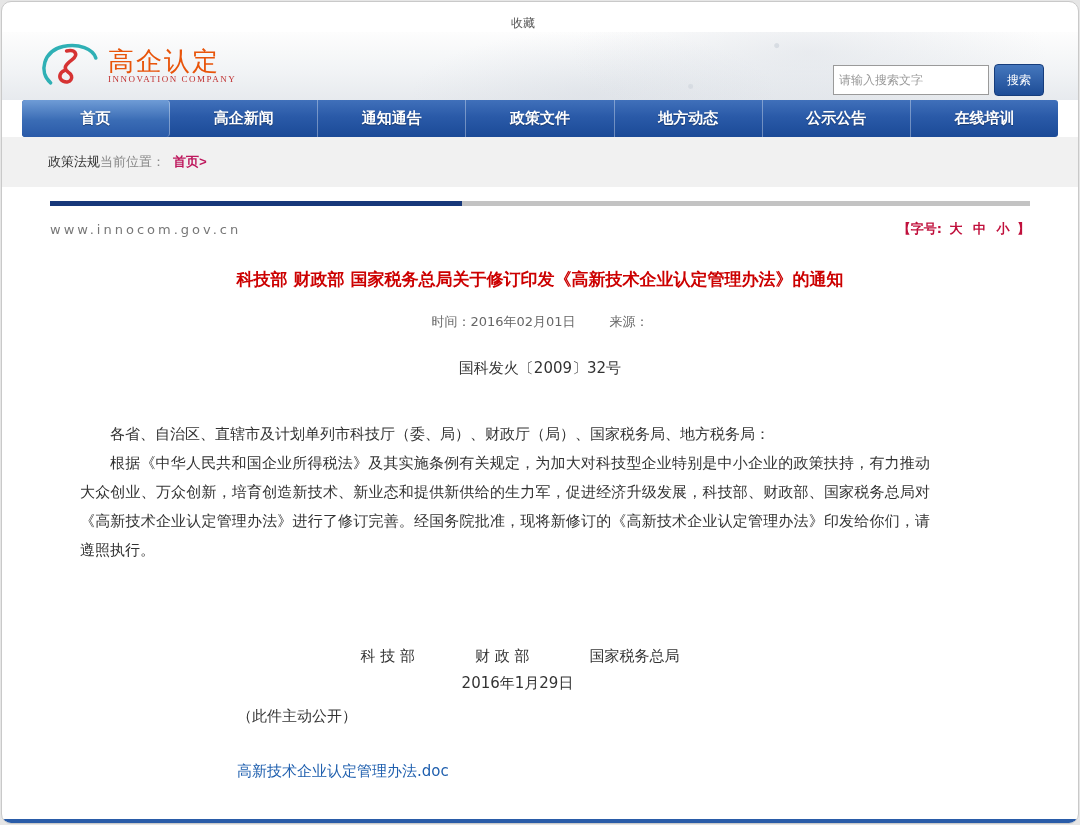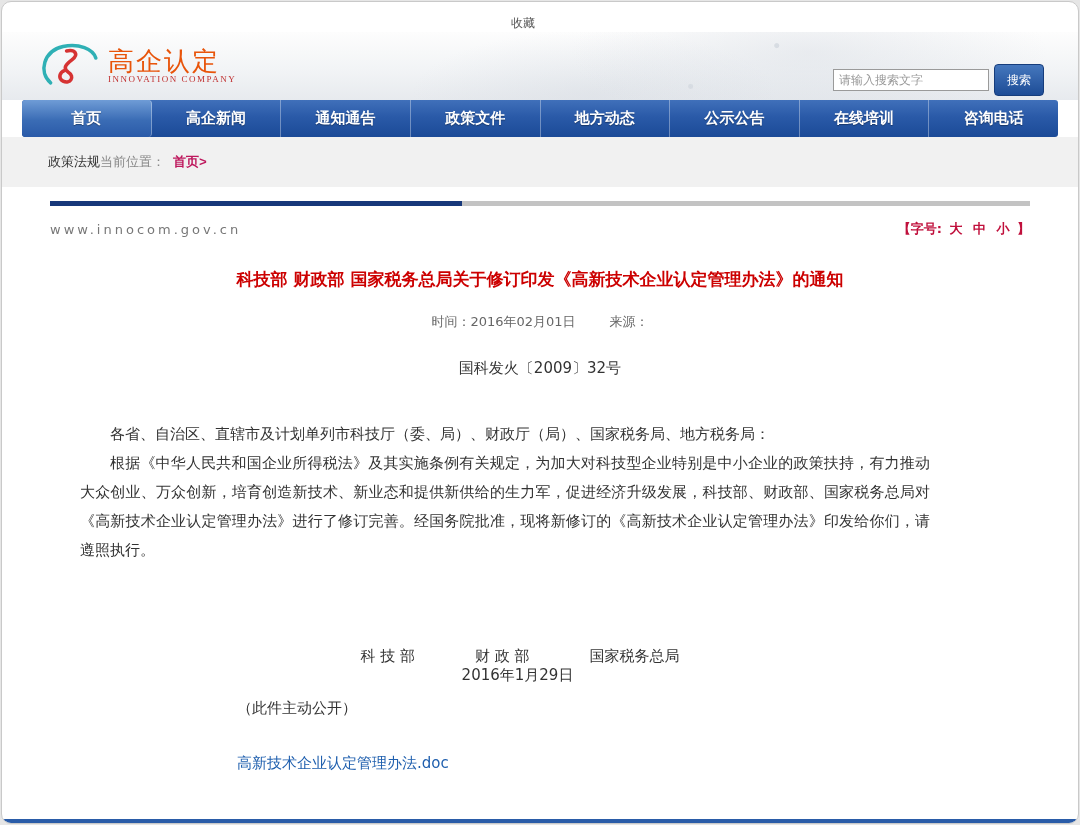--- a/index.html
+++ b/index.html
@@ -28,21 +28,21 @@
             pointer-events:none; }
   .logo { position:absolute; left:38px; top:8px; display:flex; align-items:center; }
   .logo-text { margin-left:6px; }
   .logo-cn { font-size:26px; font-weight:normal; color:#e8540a; letter-spacing:2px; line-height:26px; }
   .logo-en { font-size:9px; color:#c03030; letter-spacing:1.5px; font-family:"Liberation Serif","DejaVu Serif",serif; }
   .site-title { position:absolute; left:50%; top:33px; transform:translateX(-50%);
                 font-size:30px; font-weight:bold; color:#1c3f8e; white-space:nowrap;
                 text-shadow:1px 1px 1px rgba(255,255,255,.9); letter-spacing:1px;
                 font-family:"Liberation Serif","DejaVu Serif",serif; }
   .search-box { position:absolute; right:34px; bottom:4px; display:flex; align-items:center; gap:5px; }
-  .search-input { width:156px; height:22px; border:1px solid #9a9a9a; background:#fff;
+  .search-input { width:156px; height:30px; border:1px solid #9a9a9a; background:#fff;
                   font-size:12px; padding:0 5px; color:#333; }
   .search-input::placeholder { color:#999; }
   .search-btn { height:32px; padding:0 12px; font-size:12px; color:#fff; cursor:pointer;
                 background:linear-gradient(180deg,#4577bd 0%,#1d4c96 100%);
                 border:1px solid #163d7c; border-radius:4px; }
 
   
   .nav { margin:0 20px; height:37px; display:flex; border-radius:3px;
          background:linear-gradient(180deg,#4070ba 0%,#2a5aa8 45%,#1b4astro 100%);
          background:linear-gradient(180deg,#4070ba 0%,#2a5aa8 45%,#1b4a97 100%); }
@@ -73,21 +73,21 @@
   .article-title { margin-top:30px; text-align:center; font-size:17px; font-weight:bold; color:#cc0000; }
   .article-meta { margin-top:22px; text-align:center; font-size:13px; color:#666; }
   .article-meta .gap { display:inline-block; width:34px; }
   .doc-number { margin-top:28px; text-align:center; font-size:15px; color:#333; }
 
   .article-body { margin:42px 100px 0 30px; font-size:15px; color:#333; line-height:29px; text-align:justify; }
   .article-body p { text-indent:2em; }
 
   .signers { margin-top:82px; display:flex; justify-content:center; gap:60px;
              font-size:15px; color:#333; padding-right:40px; }
-  .sign-date { margin-top:0; text-align:center; font-size:15px; color:#333; padding-right:45px; }
+  .sign-date { margin-top:8px; text-align:center; font-size:15px; color:#333; padding-right:45px; }
   .note { margin-top:14px; margin-left:187px; font-size:15px; color:#333; }
   .attachment { display:inline-block; margin-top:36px; margin-left:187px; font-size:15px;
                 color:#1f5fae; text-decoration:none; cursor:pointer; }
 
   
   .logo-mark { width:62px; height:52px; }
 </style>
 </head>
 <body>
 
@@ -119,21 +119,20 @@
   </div>
 
   <div class="nav">
     <div class="nav-item active">首页</div>
     <div class="nav-item">高企新闻</div>
     <div class="nav-item">通知通告</div>
     <div class="nav-item">政策文件</div>
     <div class="nav-item">地方动态</div>
     <div class="nav-item">公示公告</div>
     <div class="nav-item">在线培训</div>
-    <div class="nav-item">咨询电话</div>
   </div>
 
   <div class="breadcrumb">
     <span class="section">政策法规</span>
     <span class="loc">当前位置：</span>
     <a class="path">首页&gt;</a>
   </div>
 
   <div class="content">
     <div class="divider">

